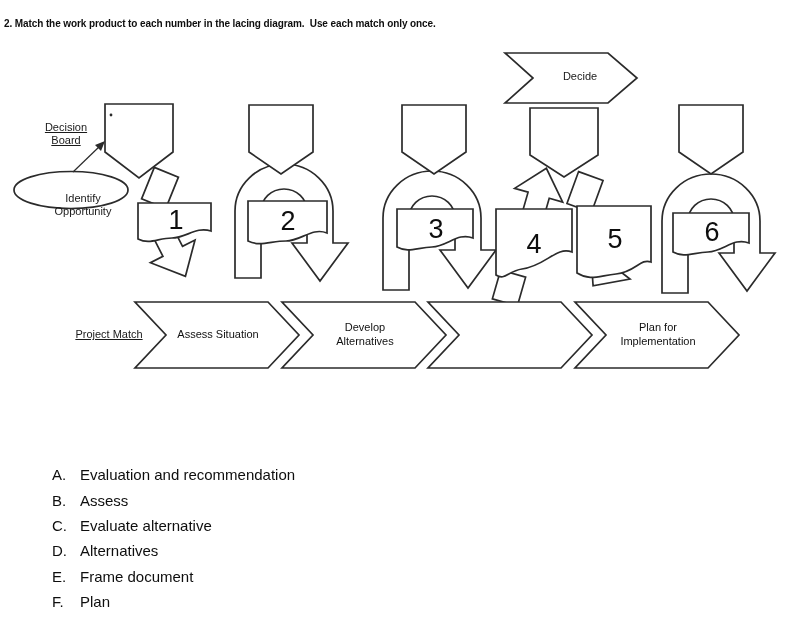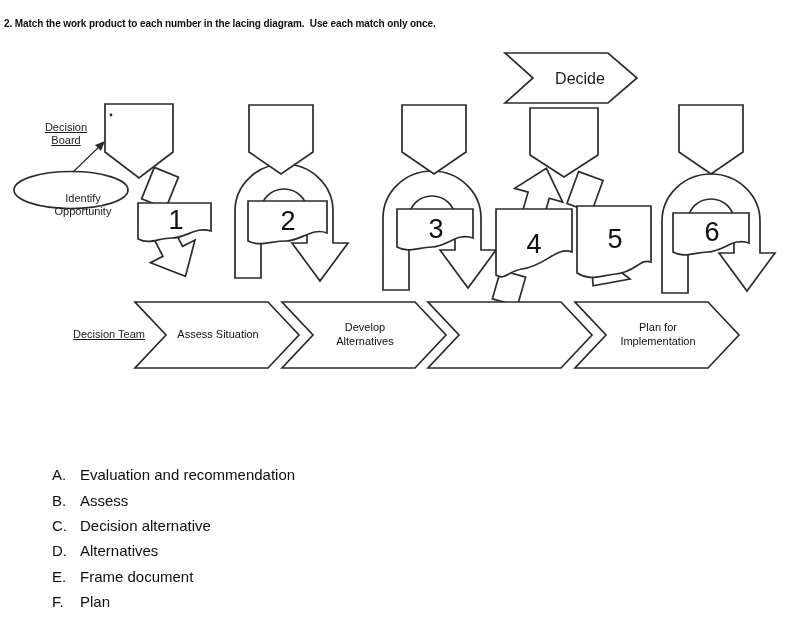--- a/index.html
+++ b/index.html
@@ -72,47 +72,47 @@
     <path class="shape" d="M673,213 L749,213 L749,243 C734,237 724,251 708,252 C692,253 684,258 673,252 Z"></path>
 
     <ellipse class="shape" cx="71" cy="190" rx="57" ry="18.5"></ellipse>
     <line class="thin" x1="73" y1="172" x2="101" y2="145" stroke="#2b2b2b"></line>
     <polygon points="105,141 95,145 101,151" fill="#2b2b2b"></polygon>
     <circle cx="111" cy="115" r="1.4" fill="#2b2b2b"></circle>
   </svg>
 
   <div class="abs lbl lbl-sm underline" style="left:27px;top:121px;width:54px;">Decision Board</div>
   <div class="abs lbl lbl-sm" style="left:26px;top:192px;width:90px;">Identify Opportunity</div>
-  <div class="abs lbl" style="left:530px;top:70px;width:100px;font-size:16px;">Decide</div>
+  <div class="abs lbl" style="left:530px;top:70px;width:100px;font-size:11px;">Decide</div>
 
   <div class="abs num" style="left:156px;top:205px;">1</div>
   <div class="abs num" style="left:268px;top:206px;">2</div>
   <div class="abs num" style="left:416px;top:214px;">3</div>
   <div class="abs num" style="left:514px;top:229px;">4</div>
   <div class="abs num" style="left:595px;top:224px;">5</div>
   <div class="abs num" style="left:692px;top:217px;">6</div>
 
-  <div class="abs lbl lbl-sm underline" style="left:57px;top:328px;width:80px;">Decision Team</div>
+  <div class="abs lbl lbl-sm underline" style="left:57px;top:328px;width:80px;">Project Match</div>
 
   <div class="abs chev-lbl" style="left:163px;top:317px;width:110px;">Assess Situation</div>
   <div class="abs chev-lbl" style="left:330px;top:317px;width:70px;">Develop Alternatives</div>
   <div class="abs chev-lbl" style="left:613px;top:317px;width:90px;">Plan for Implementation</div>
 
   <div class="abs answers">
     <div class="ans-row">
       <span class="ans-letter">A.</span>
       <span>Evaluation and recommendation</span>
     </div>
     <div class="ans-row">
       <span class="ans-letter">B.</span>
       <span>Assess</span>
     </div>
     <div class="ans-row">
       <span class="ans-letter">C.</span>
-      <span>Decision alternative</span>
+      <span>Evaluate alternative</span>
     </div>
     <div class="ans-row">
       <span class="ans-letter">D.</span>
       <span>Alternatives</span>
     </div>
     <div class="ans-row">
       <span class="ans-letter">E.</span>
       <span>Frame document</span>
     </div>
     <div class="ans-row">

